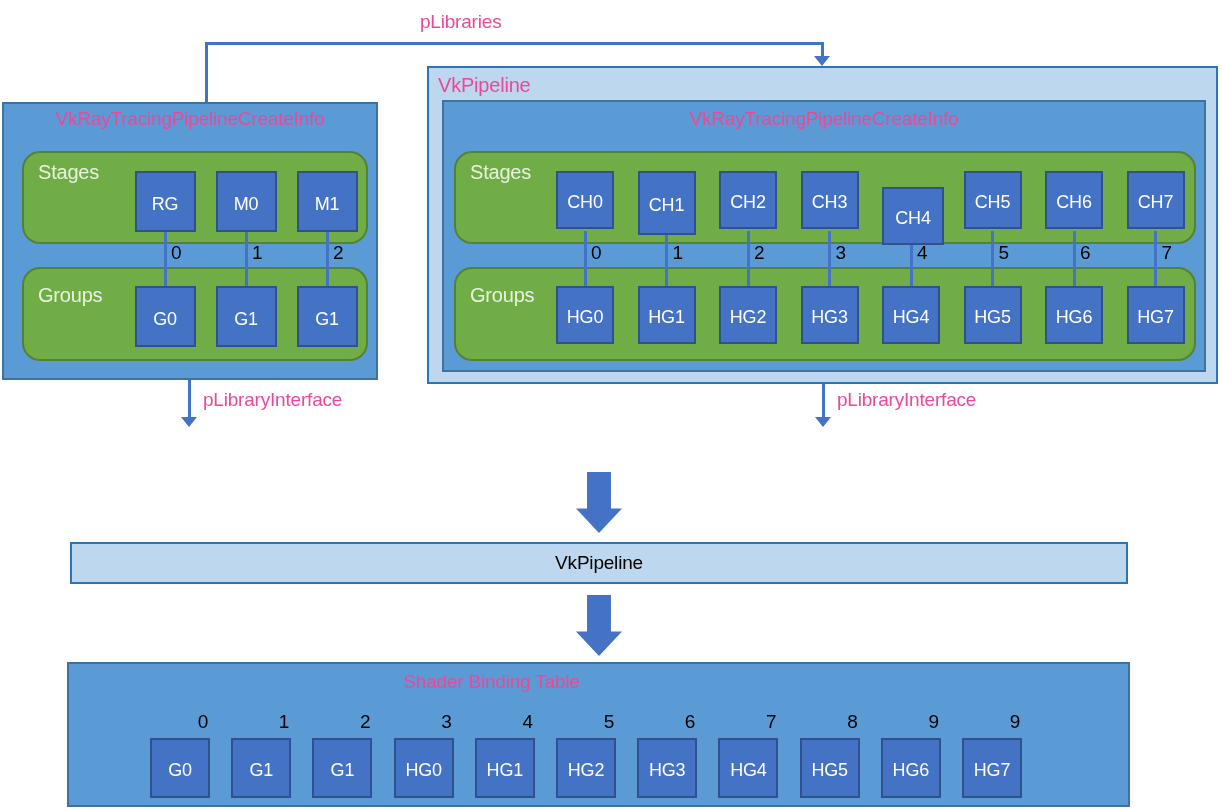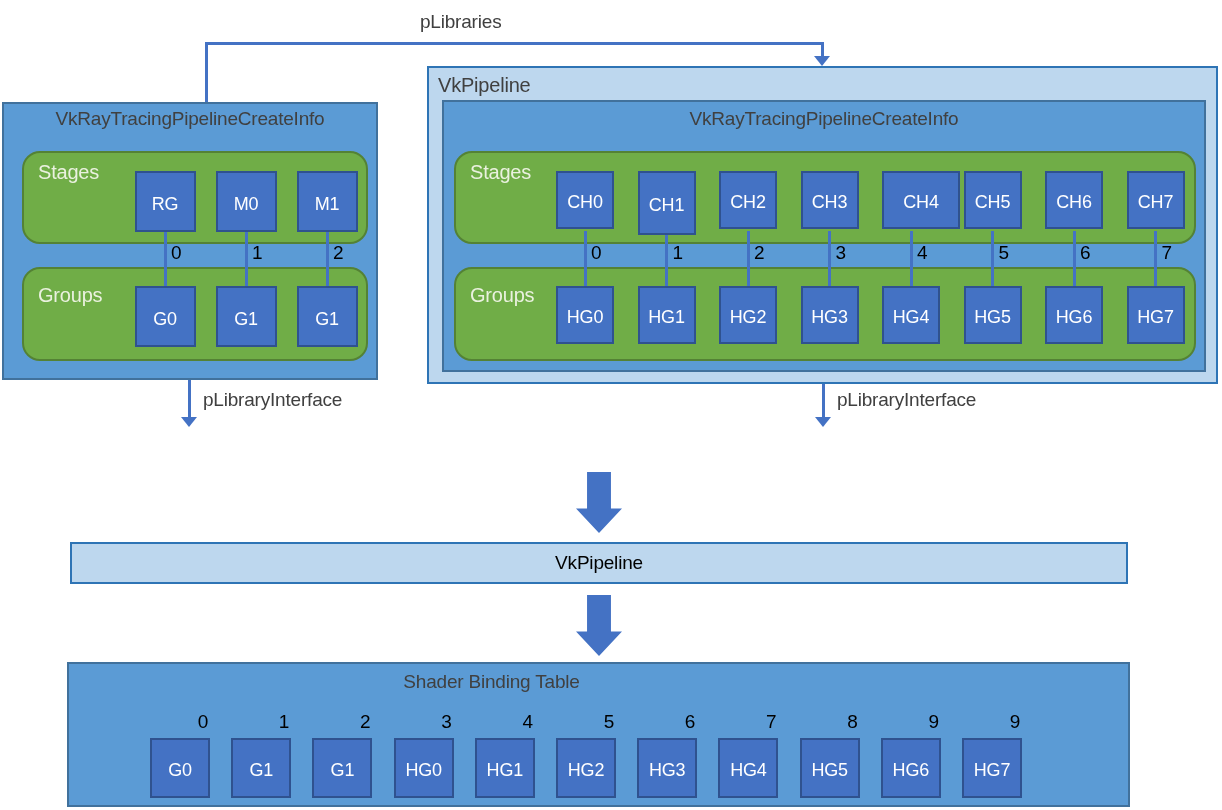--- a/index.html
+++ b/index.html
@@ -27,21 +27,21 @@
   .arrowhead {
     position:absolute; width:0; height:0;
     border-left:8px solid transparent; border-right:8px solid transparent;
     border-top:10px solid #4472C4;
   }
   .block-arrow {
     position:absolute; width:46px; height:61px; background:#4472C4;
     clip-path:polygon(24% 0, 76% 0, 76% 60%, 100% 60%, 50% 100%, 0 60%, 24% 60%);
   }
 
-  .title    { position:absolute; color:#404040; font-size:19px; }
+  .title    { position:absolute; color:#ec4899; font-size:19px; }
   .title-c  { text-align:center; }
   .green-label { position:absolute; color:#EAF1DF; font-size:20px; }
   .bar {
     position:absolute; box-sizing:border-box;
     display:flex; align-items:center; justify-content:center; font-size:19px;
   }
 </style>
 </head>
 <body>
 
@@ -114,21 +114,21 @@
       <div class="num" style="left: 1080px; top: 242px;">6</div>
       <div class="vline" style="left: 1154px; top: 231px; height: 55px;"></div>
       <div class="num" style="left: 1161.5px; top: 242px;">7</div>
     </div>
 
   <div class="layer">
       <div class="cell" style="left: 556px; top: 171px; width: 58px; height: 58px;">CH0</div>
       <div class="cell" style="left: 637.5px; top: 171px; width: 58px; height: 64px;">CH1</div>
       <div class="cell" style="left: 719px; top: 171px; width: 58px; height: 58px;">CH2</div>
       <div class="cell" style="left: 800.5px; top: 171px; width: 58px; height: 58px;">CH3</div>
-      <div class="cell" style="left: 882px; top: 171px; width: 78px; height: 58px;">CH4</div>
+      <div class="cell" style="left: 882px; top: 187px; width: 62px; height: 58px;">CH4</div>
       <div class="cell" style="left: 963.5px; top: 171px; width: 58px; height: 58px;">CH5</div>
       <div class="cell" style="left: 1045px; top: 171px; width: 58px; height: 58px;">CH6</div>
       <div class="cell" style="left: 1126.5px; top: 171px; width: 58px; height: 58px;">CH7</div>
     </div>
 
   <div class="layer">
       <div class="cell" style="left: 556px; top: 286px; width: 58px; height: 58px;">HG0</div>
       <div class="cell" style="left: 637.5px; top: 286px; width: 58px; height: 58px;">HG1</div>
       <div class="cell" style="left: 719px; top: 286px; width: 58px; height: 58px;">HG2</div>
       <div class="cell" style="left: 800.5px; top: 286px; width: 58px; height: 58px;">HG3</div>

